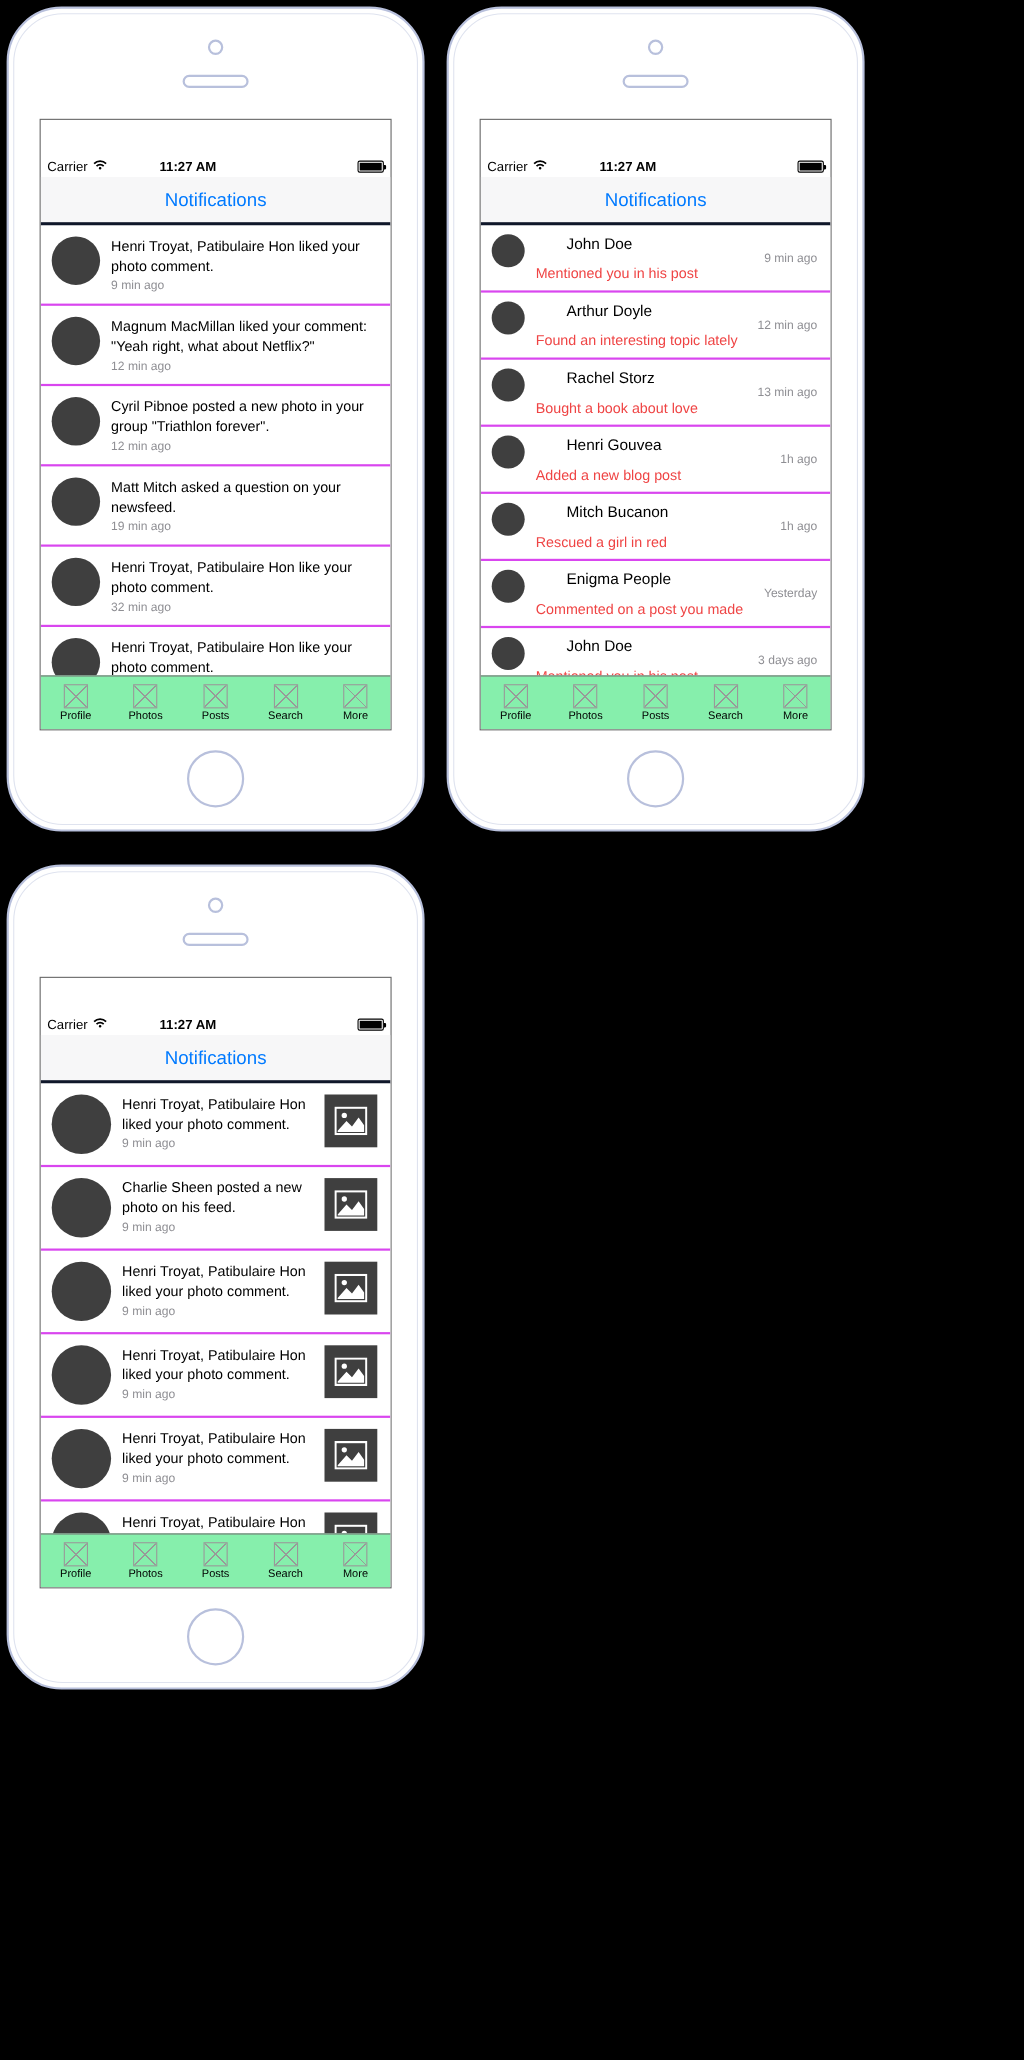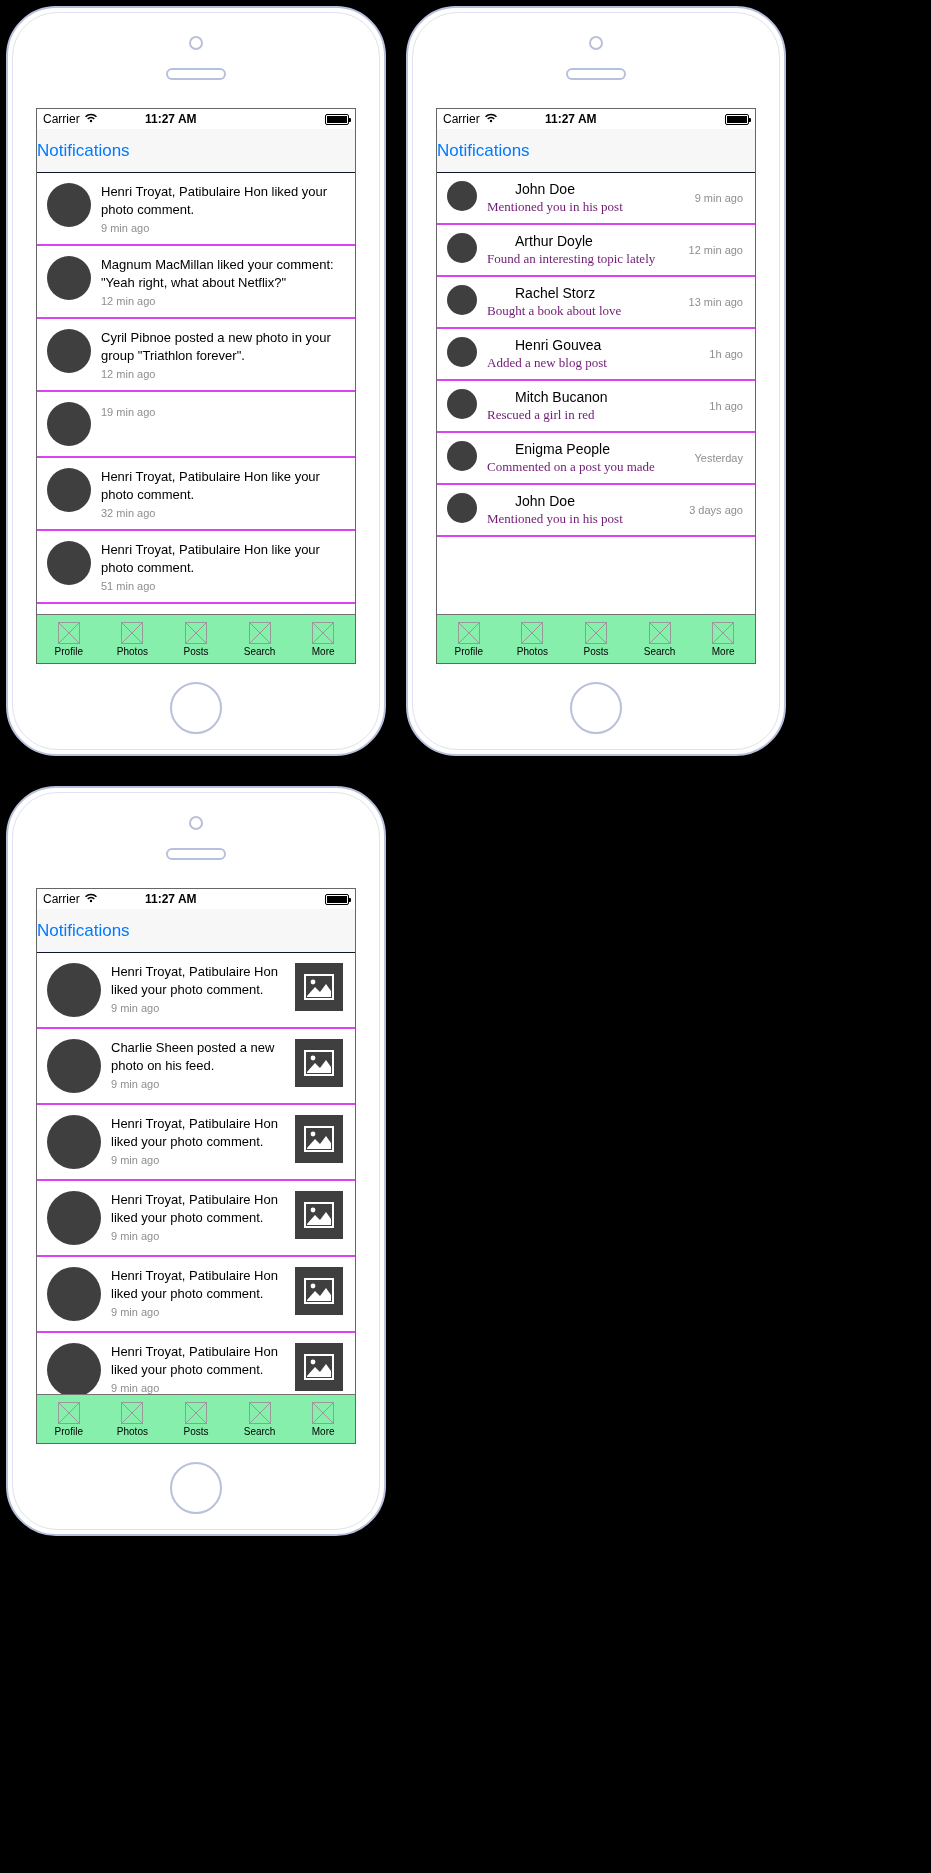--- a/index.html
+++ b/index.html
@@ -36,52 +36,52 @@
     width: 52px; height: 52px; border: 2px solid #b8c0dc; border-radius: 50%;
   }
   .screen {
     position: absolute; top: 100px; left: 28px; right: 28px; bottom: 90px;
     border: 1px solid #666; background: #fff; overflow: hidden;
     display: flex; flex-direction: column;
   }
   
   .status-bar {
     height: 20px; display: flex; align-items: center;
-    padding: 0 6px; font-size: 12px; font-weight: 500; color: #000;
+    padding: 0 6px; font-size: 12px; font-weight: 500; color: #000; margin-top: 32px;
   }
   .status-left { flex: 1; display: flex; align-items: center; gap: 4px; }
   .status-center { flex: 1; font-weight: 600; }
   .status-right { flex: 1; display: flex; justify-content: flex-end; align-items: center; }
   .wifi-icon { display: inline-block; }
   .wifi-icon svg { width: 14px; height: 10px; }
   .battery { width: 24px; height: 11px; border: 1px solid #000; border-radius: 2px; position: relative; }
   .battery::after { content: ""; position: absolute; right: -3px; top: 3px; width: 2px; height: 4px; background: #000; border-radius: 0 1px 1px 0;}
   .battery-fill { position: absolute; inset: 1px; background: #000; }
   
   .nav-bar {
-    height: 44px; background: #f7f7f8; border-bottom: 1px solid #0f172a;
-    display: flex; align-items: center; justify-content: flex-start;
+    height: 44px; background: #f7f7f8; border-bottom: 3px solid #0f172a;
+    display: flex; align-items: center; justify-content: center;
   }
   .nav-title { color: #007aff; font-size: 17px; font-weight: 400; }
   
   .list { flex: 1; overflow: hidden; background: #fff; }
   .row {
     display: flex; align-items: flex-start; padding: 10px 12px 10px 10px;
     border-bottom: 2px solid #d946ef;
   }
   .row.small { padding: 8px 12px 8px 10px; }
   .avatar {
     width: 44px; height: 44px; border-radius: 50%; background: #3f3f3f; flex-shrink: 0;
   }
   .avatar.sm { width: 30px; height: 30px; }
   .avatar.lg { width: 54px; height: 54px; }
   .row-body { flex: 1; padding-left: 10px; min-width: 0; }
   .row-text { font-size: 13px; color: #000; line-height: 1.35; }
   .row-name { font-size: 14px; color: #000; margin-left: 28px; }
-  .row-sub { font-size: 13px; color: #701a75; margin-top: 2px; font-family: Liberation Serif, serif; }
+  .row-sub { font-size: 13px; color: #ef4444; margin-top: 12px; }
   .row-time { font-size: 11px; color: #8e8e93; margin-top: 4px; }
   .row-right-time { font-size: 11px; color: #8e8e93; padding-left: 6px; white-space: nowrap; align-self: center; }
   .row.small .row-body, .row.small .row-right-time { align-self: center; }
   .thumb {
     width: 48px; height: 48px; background: #3f3f3f; flex-shrink: 0; margin-left: 8px;
     display: flex; align-items: center; justify-content: center;
   }
   .thumb svg { width: 30px; height: 26px; }
   
   .tab-bar {
@@ -143,20 +143,21 @@
         <div class="row">
           <div class="avatar"></div>
           <div class="row-body">
             <div class="row-text">Cyril Pibnoe posted a new photo in your group "Triathlon forever".</div>
             <div class="row-time">12 min ago</div>
           </div>
         </div>
         <div class="row">
           <div class="avatar"></div>
           <div class="row-body">
+            <div class="row-text">Matt Mitch asked a question on your newsfeed.</div>
             <div class="row-time">19 min ago</div>
           </div>
         </div>
         <div class="row">
           <div class="avatar"></div>
           <div class="row-body">
             <div class="row-text">Henri Troyat, Patibulaire Hon like your photo comment.</div>
             <div class="row-time">32 min ago</div>
           </div>
         </div>

